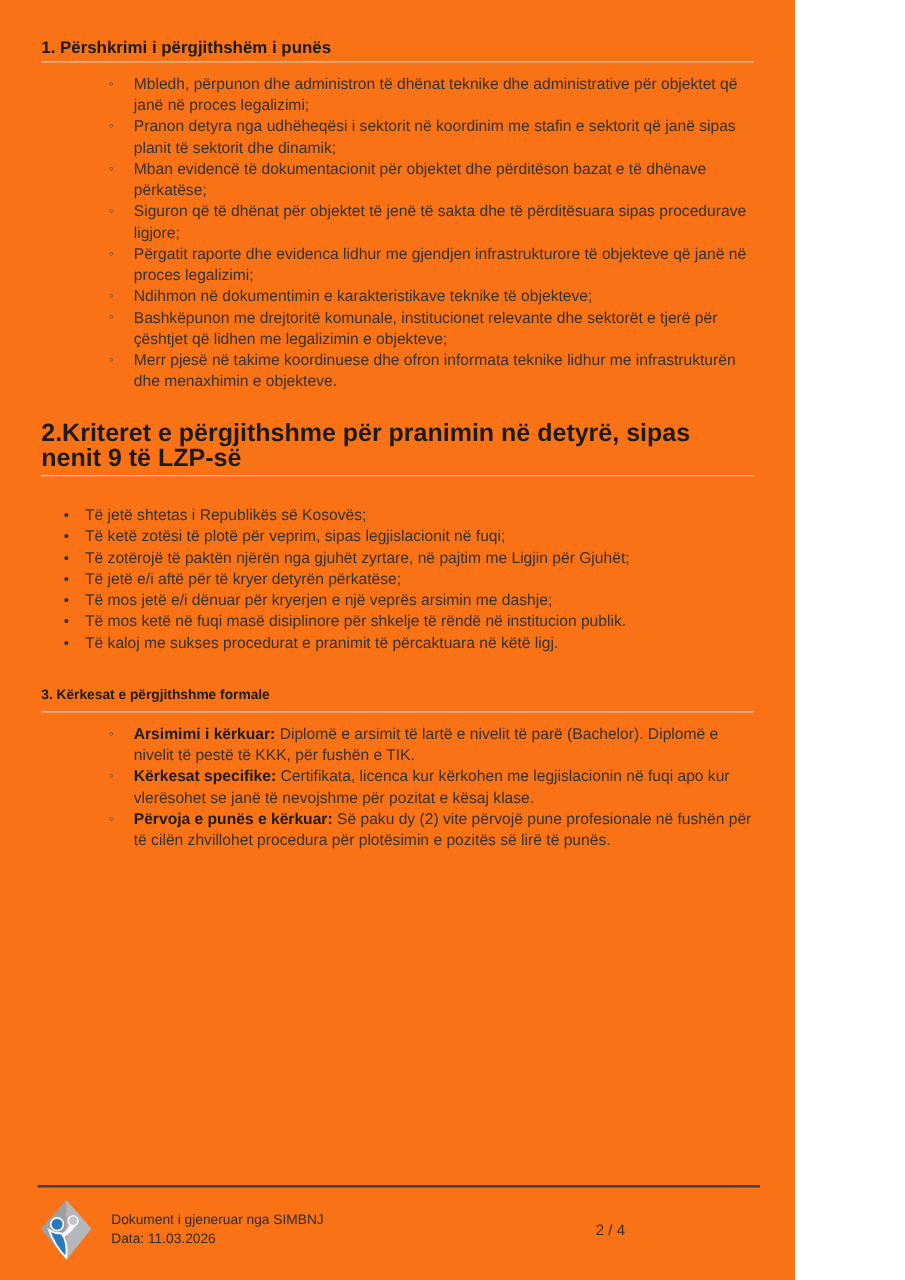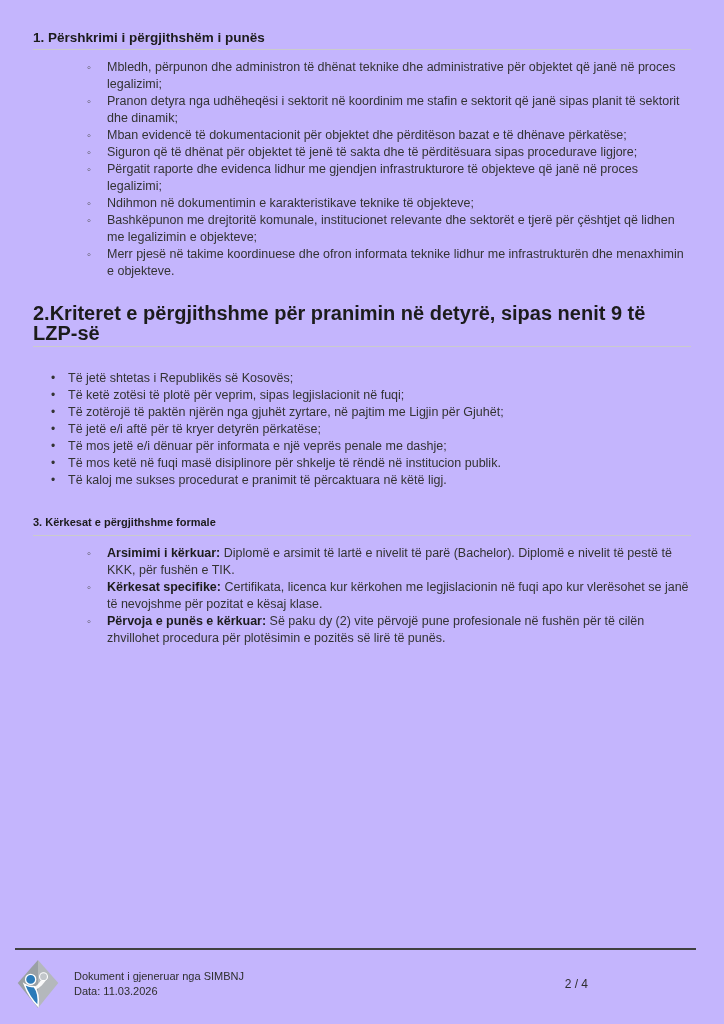--- a/index.html
+++ b/index.html
@@ -1,20 +1,20 @@
 <!DOCTYPE html>
 <html><head>
 <meta charset="utf-8">
 <style>
   html, body { margin: 0; padding: 0; background: #ffffff; }
   .page {
     position: relative;
-    width: 724px;
+    width: 636px;
     height: 1024px;
-    background: #c4b5fd;
+    background: #f97316;
     font-family: "Liberation Sans", sans-serif;
     color: #333333;
     overflow: hidden;
   }
   .content { padding: 30px 33px 0 33px; }
 
   .sec-heading {
     margin: 0;
     color: #1c1c1c;
     font-weight: bold;
@@ -57,21 +57,21 @@
     color: #333333;
   }
   .sec-2 { margin-top: 23px; }
   .sec-3 { margin-top: 24px; }
   ul.tight { margin-top: 9px; }
   .bold-lead { font-weight: bold; color: #1c1c1c; }
 
   footer {
     position: absolute;
     top: 948px;
-    left: 15px;
+    left: 30px;
     right: 28px;
   }
   .footer-rule { border-top: 2px solid #404040; }
   .footer-body { display: flex; align-items: center; padding-top: 9px; }
   .logo { width: 46px; height: 50px; flex: 0 0 auto; }
   .footer-text {
     margin-left: 13px;
     font-size: 11px;
     line-height: 15.5px;
     color: #2e2e2e;
@@ -157,21 +157,21 @@
             <span>Të zotërojë të paktën njërën nga gjuhët zyrtare, në pajtim me Ligjin për Gjuhët;</span>
           </li>
 
           <li>
             <span class="bold-lead"></span>
             <span>Të jetë e/i aftë për të kryer detyrën përkatëse;</span>
           </li>
 
           <li>
             <span class="bold-lead"></span>
-            <span>Të mos jetë e/i dënuar për informata e një veprës penale me dashje;</span>
+            <span>Të mos jetë e/i dënuar për kryerjen e një veprës arsimin me dashje;</span>
           </li>
 
           <li>
             <span class="bold-lead"></span>
             <span>Të mos ketë në fuqi masë disiplinore për shkelje të rëndë në institucion publik.</span>
           </li>
 
 
           <li>
             <span class="bold-lead"></span>

